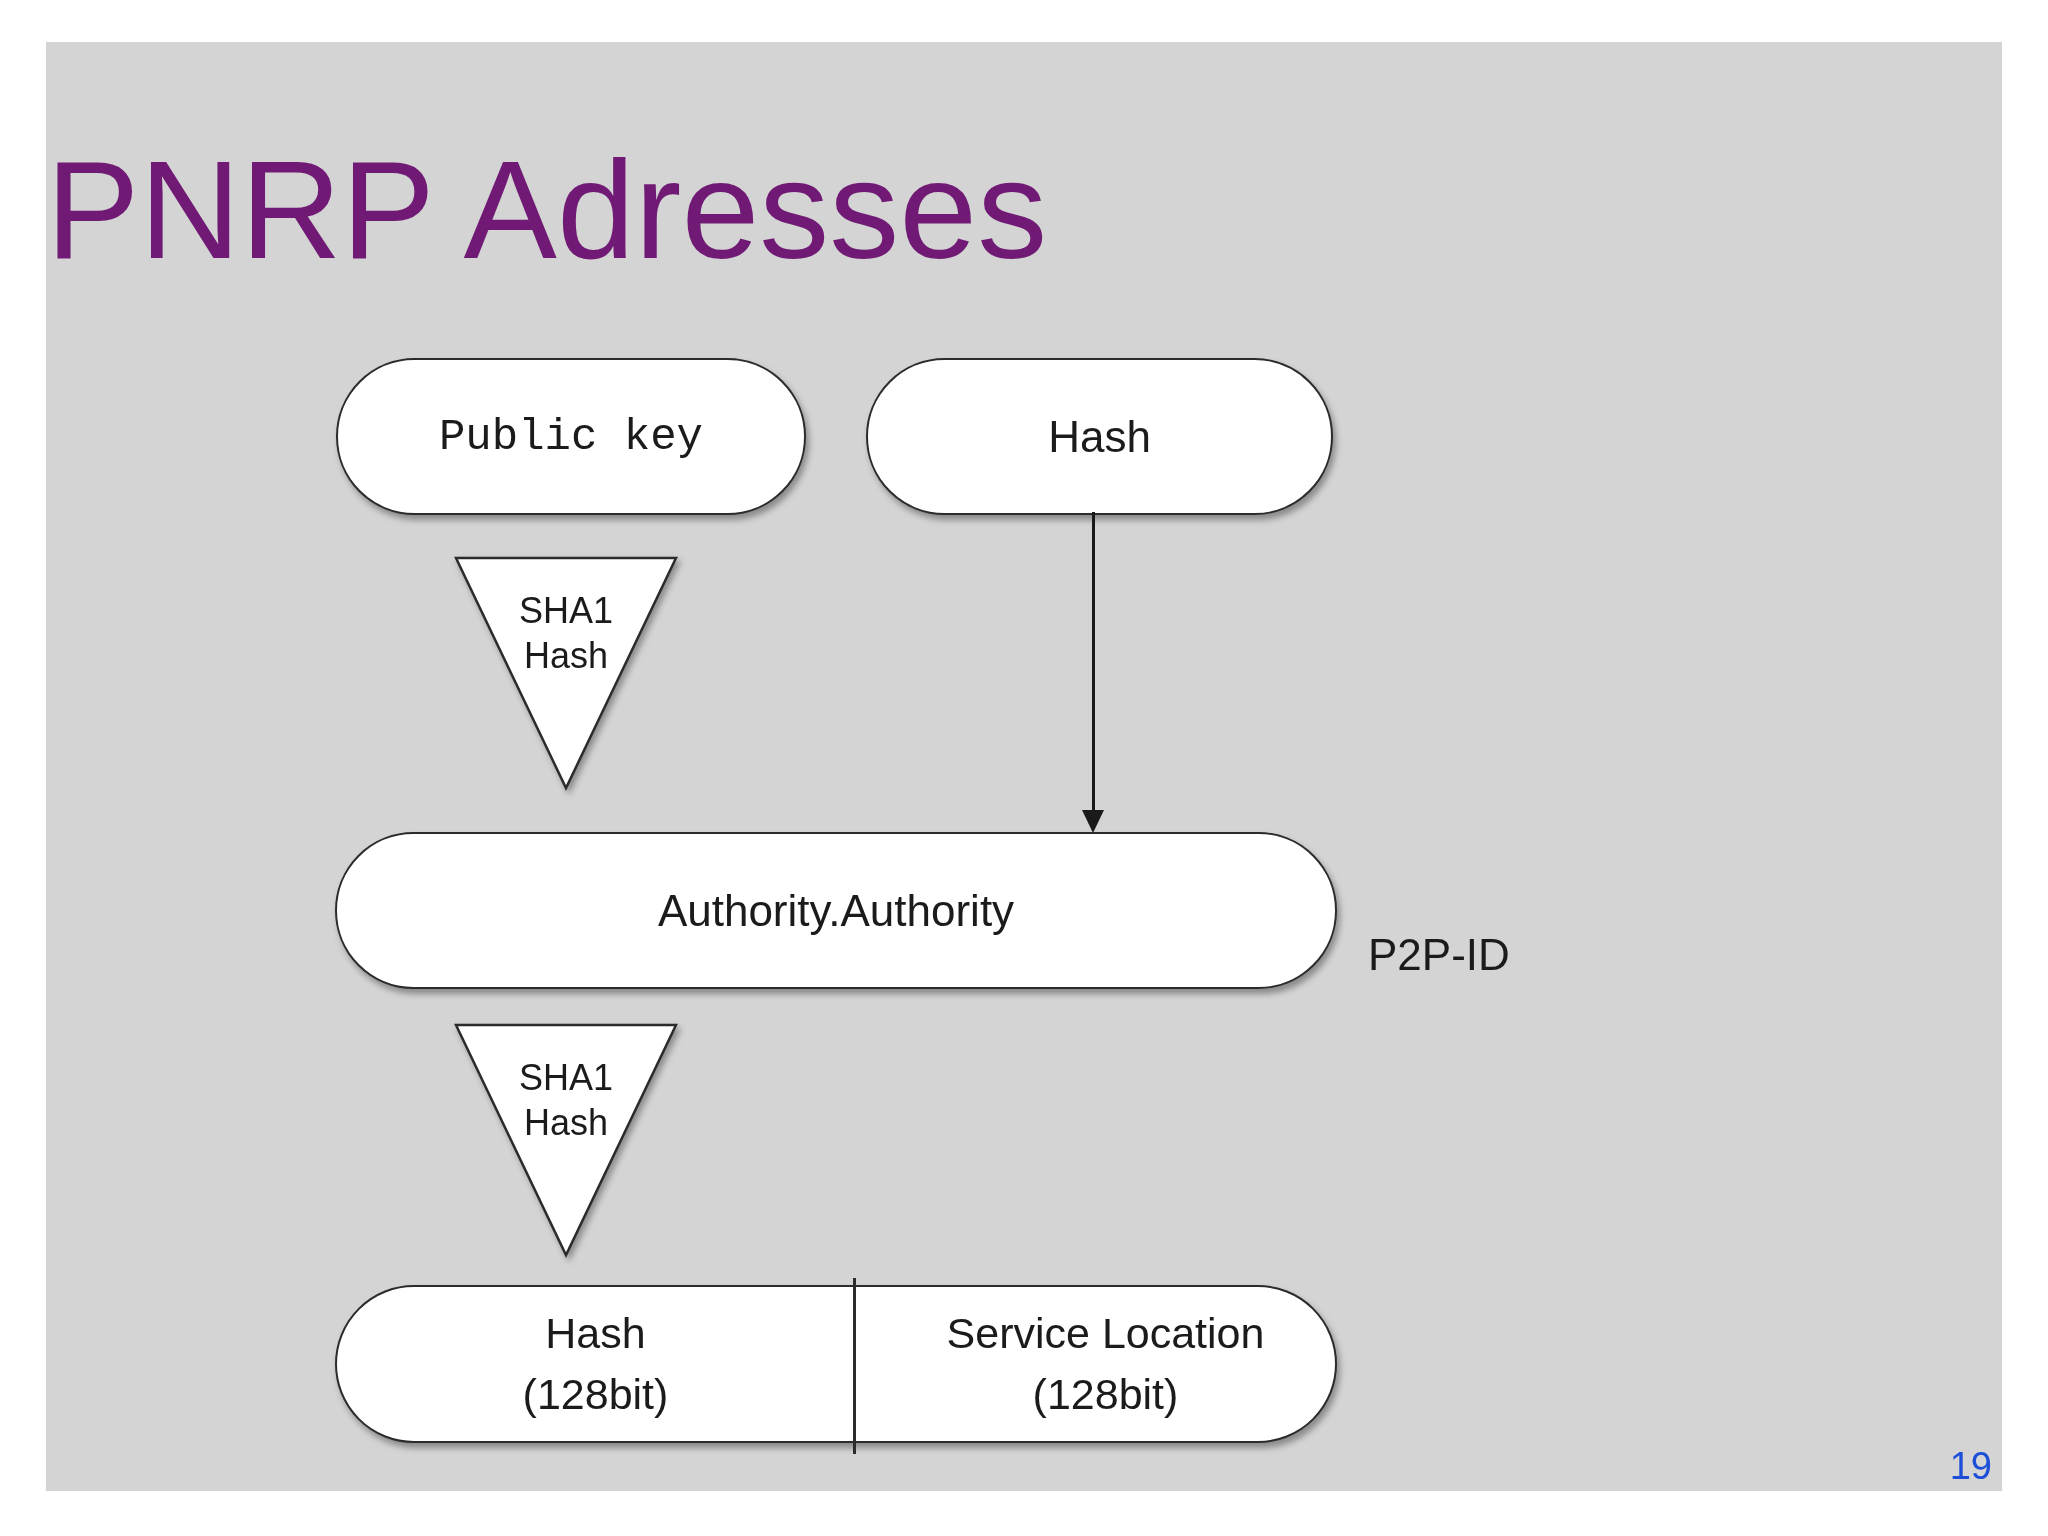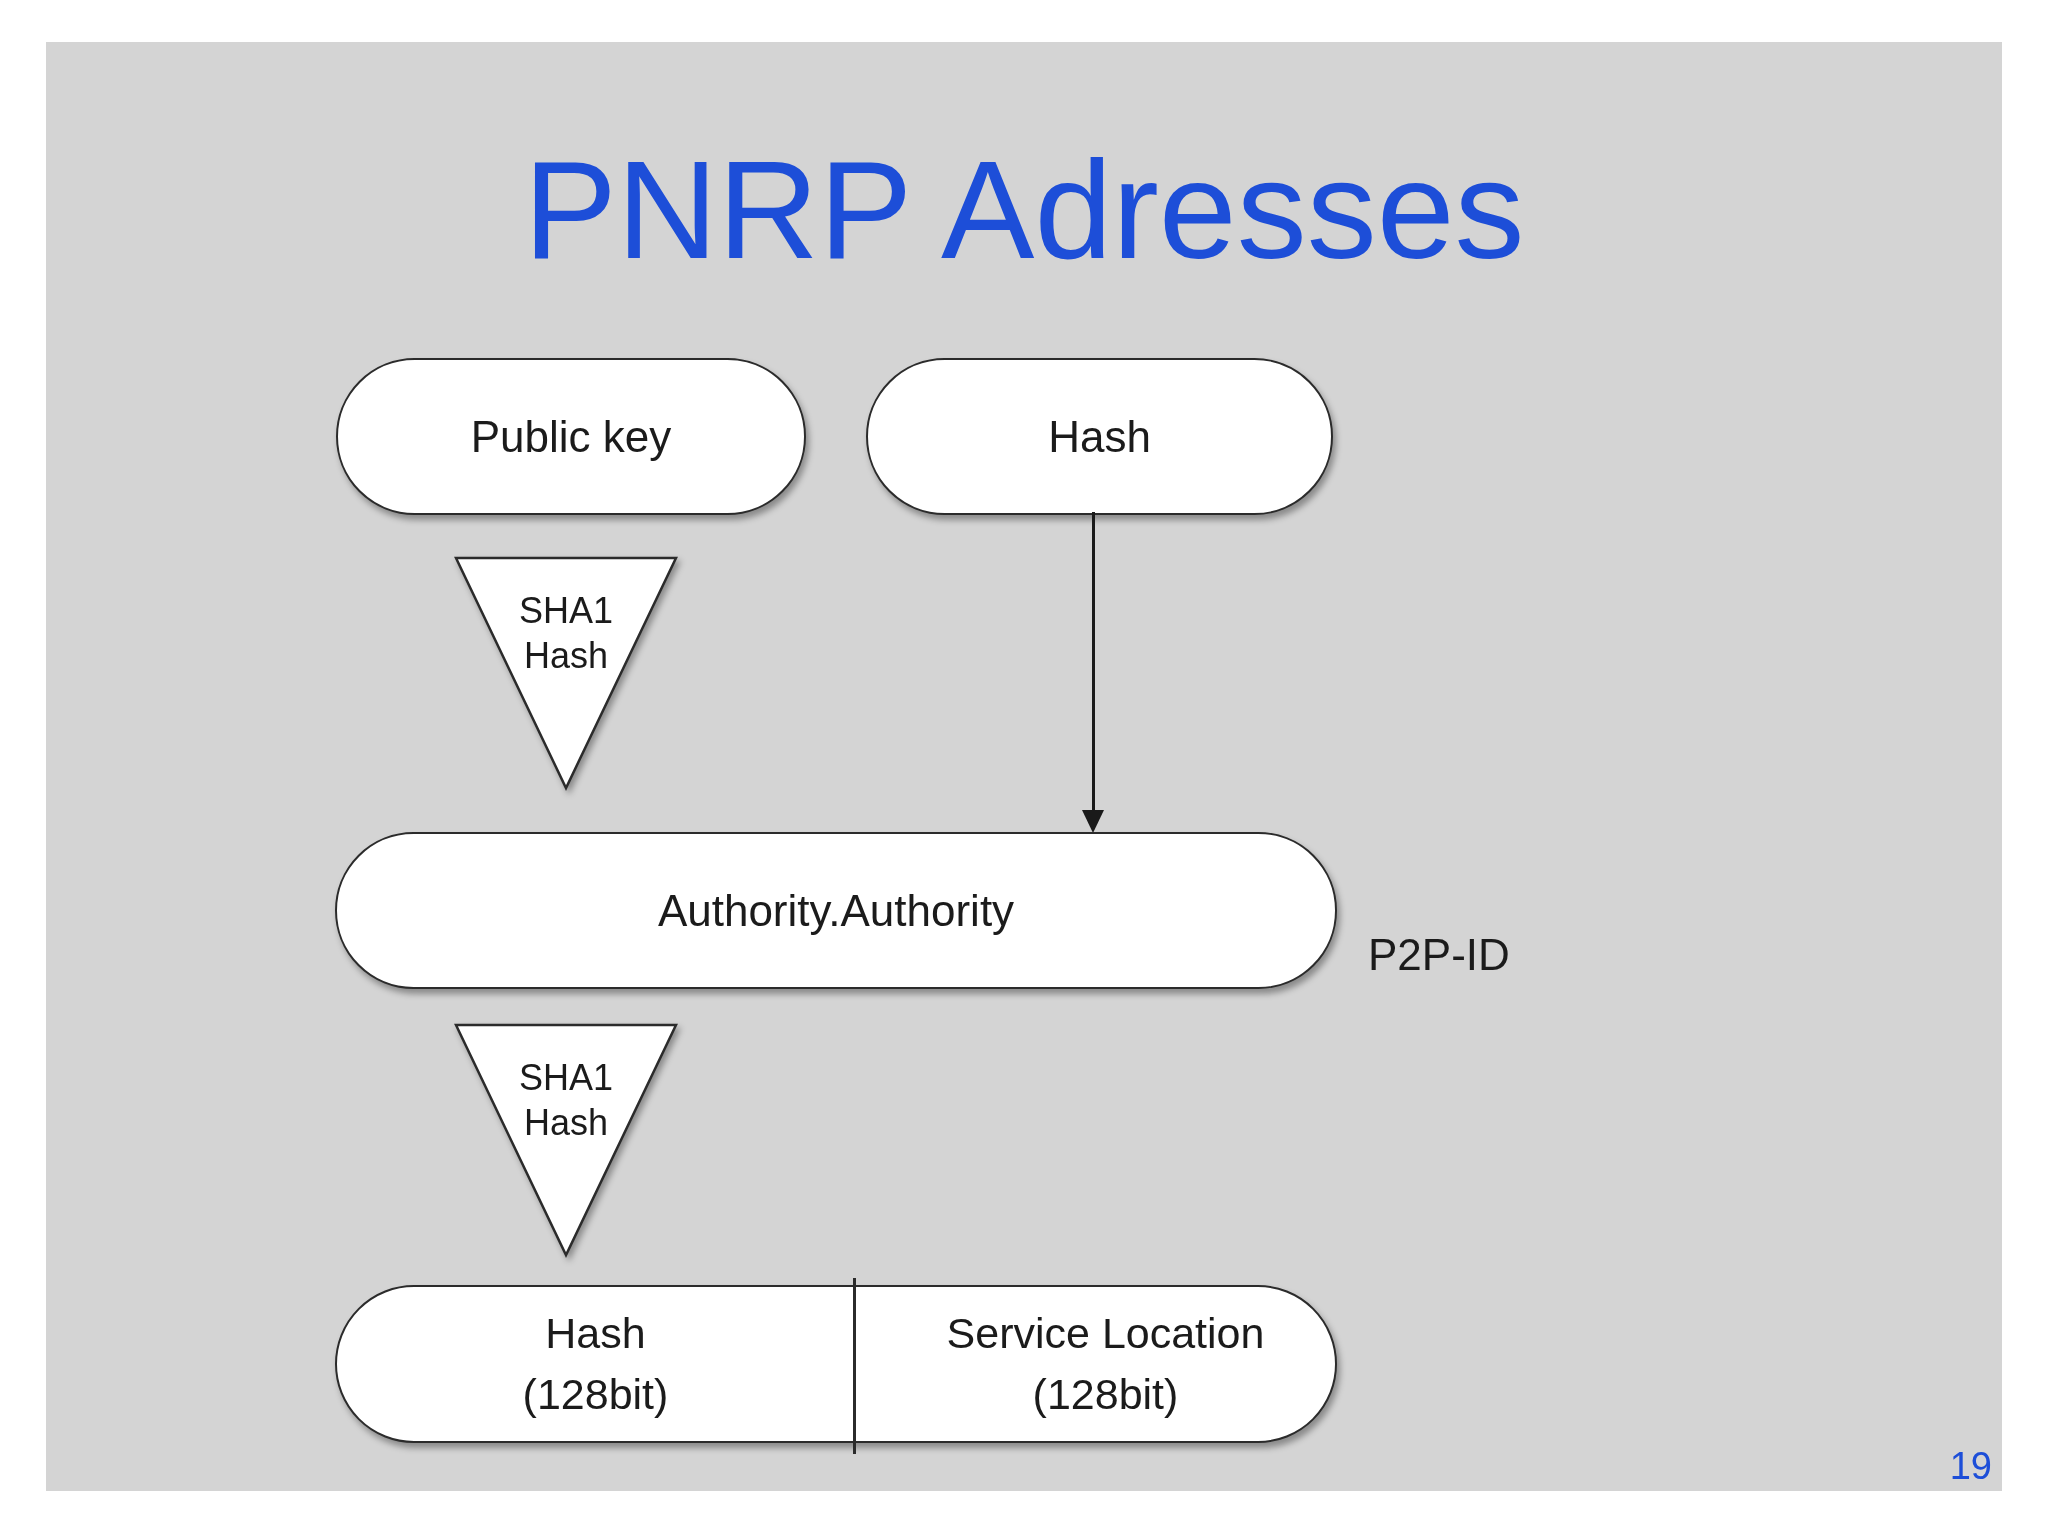--- a/index.html
+++ b/index.html
@@ -11,38 +11,37 @@
     overflow: hidden;
   }
   .page { position: relative; width: 2048px; height: 1536px; background: #ffffff; }
   .slide {
     position: absolute; left: 46px; top: 42px;
     width: 1956px; height: 1449px;
     background: #d4d4d4;
   }
   .title {
     position: absolute; left: 0; right: 0; top: 98px;
-    text-align: center;
     font-size: 140px; line-height: 140px;
     letter-spacing: 0px;
-    color: #1d4ed8;
+    color: #701a75;
     white-space: nowrap;
   }
   .pill {
     position: absolute;
     background: #ffffff;
     border: 2.5px solid #2b2b2b;
     border-radius: 90px;
     box-shadow: 3px 5px 6px rgba(0,0,0,0.35);
     display: flex; align-items: center; justify-content: center;
     box-sizing: border-box;
     font-size: 44px;
     color: #1b1b1b;
   }
-  .pill-public-key { left: 290px; top: 316px; width: 470px; height: 157px; }
+  .pill-public-key { left: 290px; top: 316px; width: 470px; height: 157px; font-family: Liberation Mono, monospace; }
   .pill-name      { left: 820px; top: 316px; width: 467px; height: 157px; }
   .pill-authority { left: 289px; top: 790px; width: 1002px; height: 157px; }
   .pill-pnrp      { left: 289px; top: 1243px; width: 1002px; height: 158px; padding: 0; }
 
   .funnel { position: absolute; width: 232px; height: 240px; filter: drop-shadow(3px 4px 3px rgba(0,0,0,0.35)); }
   .funnel-top    { left: 404px; top: 512px; }
   .funnel-bottom { left: 404px; top: 979px; }
   .funnel-text {
     position: absolute; width: 232px;
     text-align: center;

